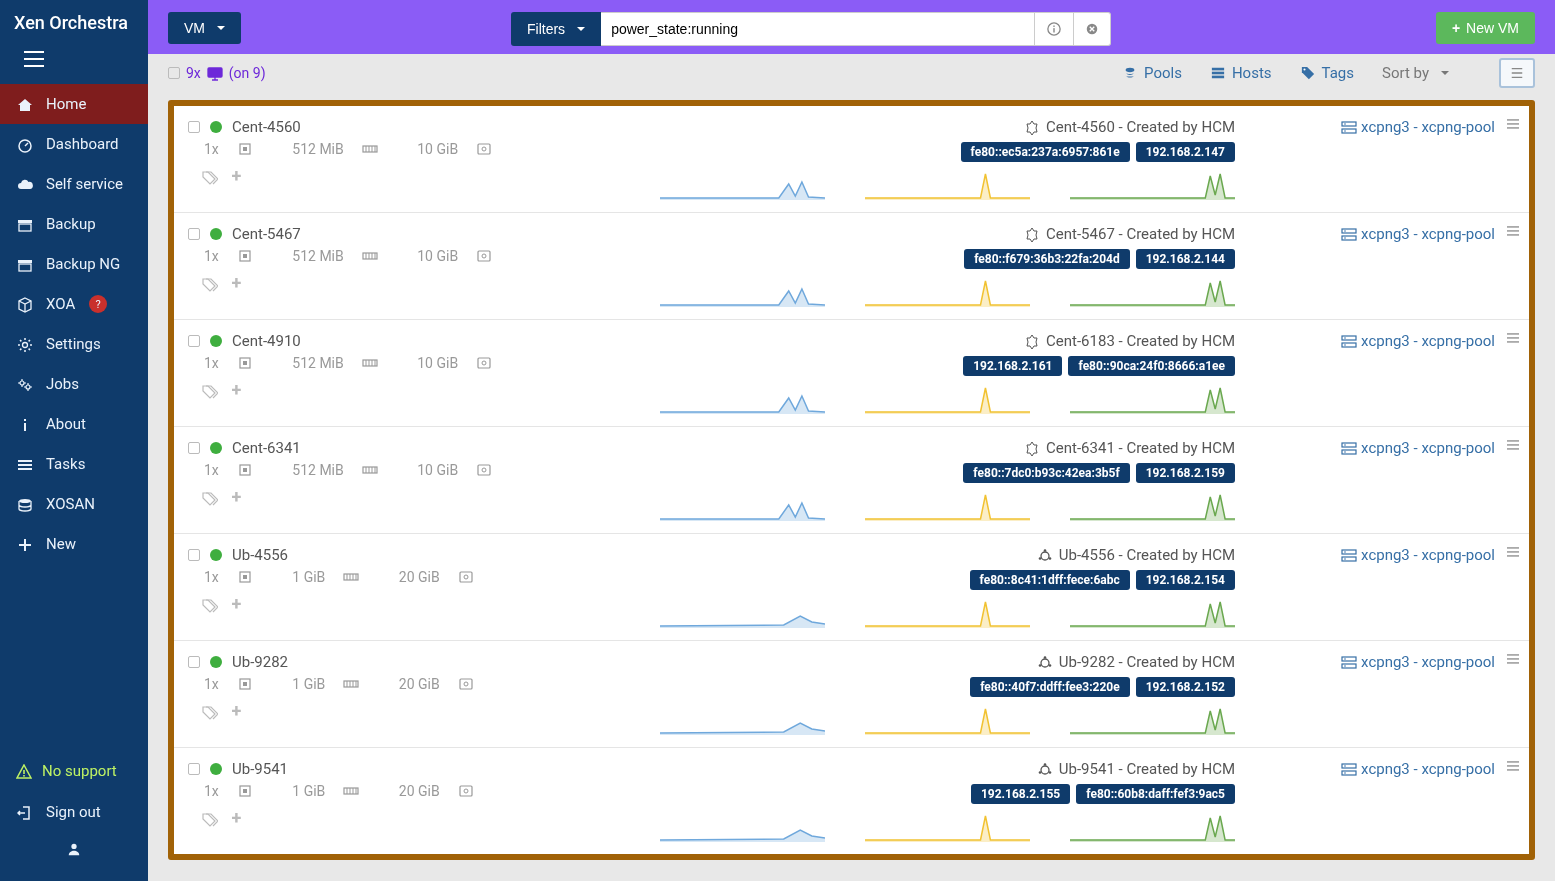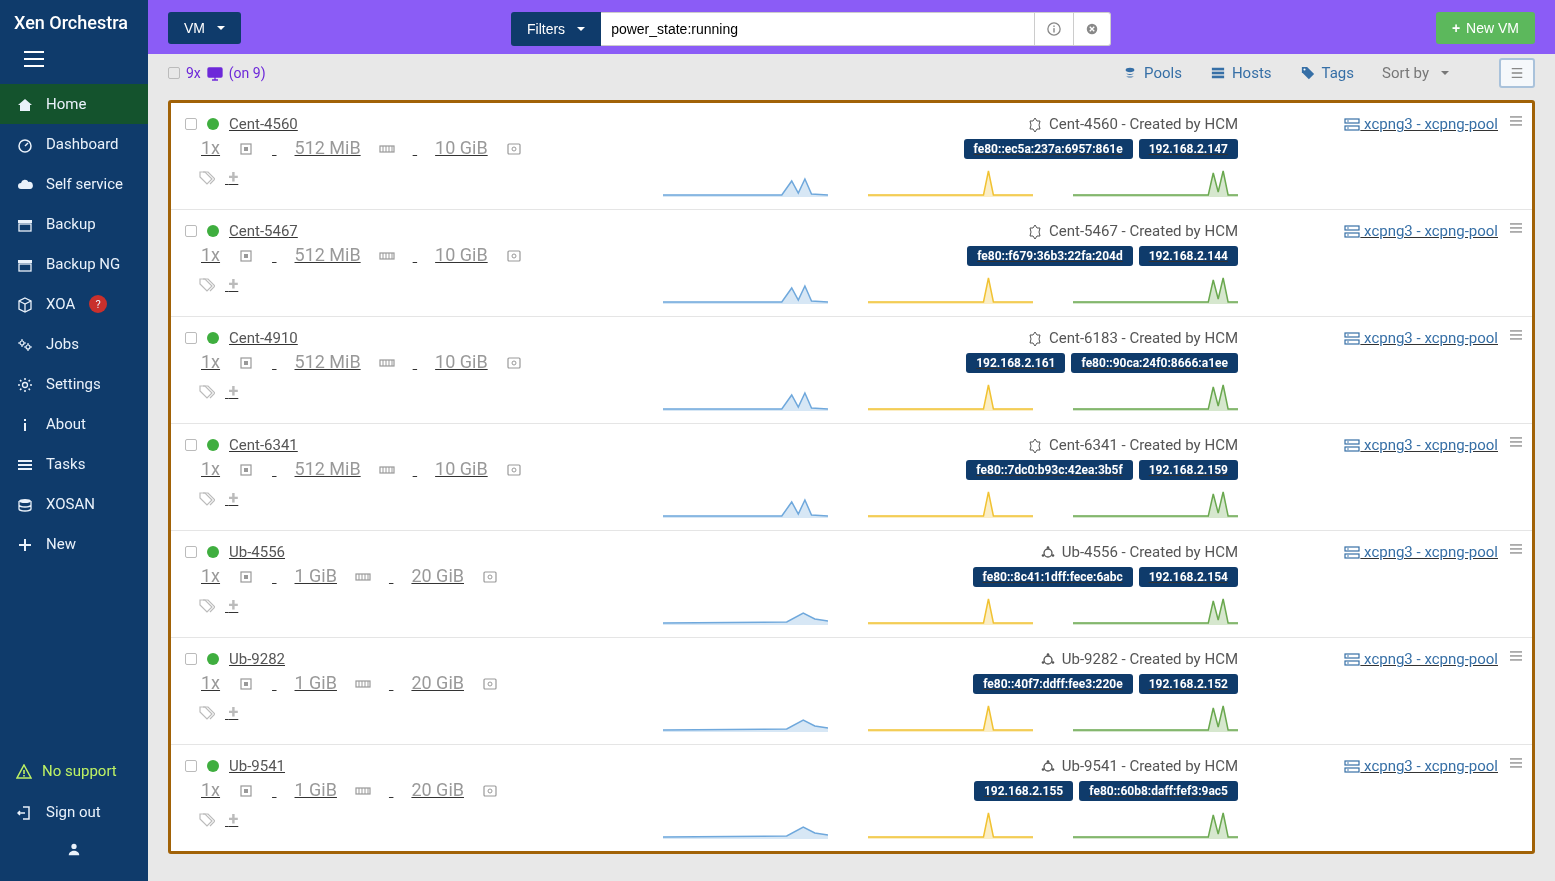--- a/index.html
+++ b/index.html
@@ -6,21 +6,21 @@
 body { font-family: -apple-system, BlinkMacSystemFont, "Segoe UI", Roboto, Arial, sans-serif; font-size: 14px; color: #333; background: #e5e5e5; overflow: hidden; }
 .app { display: flex; width: 1555px; height: 881px; }
 
 
 .sidebar { width: 148px; background: #0f3b6b; color: #fff; display: flex; flex-direction: column; }
 .brand { font-size: 18px; font-weight: 500; padding: 12px 14px; color: #fff; }
 .burger { padding: 6px 14px 14px 24px; }
 .burger svg { fill: #fff; }
 .nav { flex: 1; }
 .nav-item { display: flex; align-items: center; gap: 12px; padding: 11px 16px; color: #eaf2fb; cursor: pointer; font-size: 15px; }
-.nav-item.active { background: #14532d; }
+.nav-item.active { background: #7f1d1d; }
 .nav-item .ico { width: 18px; text-align: center; }
 .nav-item .badge { width: 18px; height: 18px; background: #c9302c; border-radius: 50%; font-size: 11px; display: inline-flex; align-items: center; justify-content: center; margin-left: 2px; }
 .nav-warning { display: flex; align-items: center; gap: 10px; padding: 12px 16px; color: #bef264; font-size: 15px; margin-top: 30px; }
 .nav-bottom { padding-bottom: 12px; }
 .nav-user { text-align: center; padding: 10px 0; color: #eaf2fb; }
 
 
 .main { flex: 1; display: flex; flex-direction: column; background: #e8e8e8; overflow-y: auto; }
 
 
@@ -37,33 +37,33 @@
 
 
 .filterbar { display: flex; align-items: center; padding: 4px 20px 12px 20px; color: #888; }
 .count-section { display: flex; align-items: center; gap: 6px; font-size: 14px; color: #6d28d9; }
 .filter-chips { display: flex; gap: 28px; align-items: center; }
 .chip { color: #366fa6; cursor: pointer; display: inline-flex; gap: 6px; align-items: center; font-size: 15px; }
 .chip.muted { color: #777; }
 .view-toggle { border: 2px solid #a9c2db; background: #f5f8fb; border-radius: 3px; width: 36px; height: 30px; display: flex; align-items: center; justify-content: center; margin-left: 22px; cursor: pointer; color: #888; }
 
 
-.vm-list { background: #fff; margin: 0 20px 20px 20px; border: 3px solid #a16207; border-radius: 3px; text-decoration: underline; }
+.vm-list { background: #fff; margin: 0 20px 20px 20px; border: 6px solid #a16207; border-radius: 3px; }
 .vm-row { display: flex; padding: 12px 14px; border-bottom: 1px solid #e5e5e5; position: relative; }
 .vm-row:last-child { border-bottom: none; }
 
 .col-left { flex: 0 0 380px; }
 .col-mid { flex: 1; text-align: right; }
 .col-right { flex: 0 0 280px; text-align: right; padding-right: 20px; }
 .col-right a { color: #366fa6; text-decoration: none; font-size: 15px; }
 .row-more { position: absolute; right: 8px; top: 10px; color: #aaa; cursor: pointer; }
 
 .vm-title { display: flex; align-items: center; gap: 10px; color: #555; font-size: 15px; }
 .status-dot { width: 12px; height: 12px; border-radius: 50%; background: #3fae3f; display: inline-block; }
-.vm-specs { color: #999; font-size: 18px; padding: 4px 0 0 16px; display: flex; align-items: center; gap: 18px; }
+.vm-specs { color: #999; font-size: 14px; padding: 4px 0 0 16px; display: flex; align-items: center; gap: 18px; }
 .vm-tags { padding: 8px 0 0 14px; color: #bbb; }
 .vm-tags .ico { margin-right: 10px; }
 
 .vm-desc { color: #555; font-size: 15px; display: inline-flex; gap: 6px; align-items: center; justify-content: flex-end; }
 .ip-badges { margin-top: 6px; display: flex; gap: 6px; justify-content: flex-end; }
 .ip-badge { background: #0f3b6b; color: #fff; border-radius: 3px; padding: 3px 10px; font-size: 12px; font-weight: bold; }
 
 .sparks { display: flex; gap: 40px; margin-top: 10px; justify-content: flex-end; align-items: flex-end; }
 .spark { width: 165px; height: 28px; position: relative; }
 .spark svg { display: block; }
@@ -124,32 +124,32 @@
         <div class="nav-item">
           <span class="ico"><svg width="16" height="16" fill="currentColor" viewBox="0 0 16 16">
               <path d="M8 1l6 3v8l-6 3-6-3V4z" fill="none" stroke="currentColor" stroke-width="1.3"></path>
               <path d="M2 4l6 3 6-3M8 7v8" stroke="currentColor" stroke-width="1.3" fill="none"></path>
             </svg></span>
     <span>XOA</span>
     <span class="badge">?</span>
         </div>
         <div class="nav-item">
           <span class="ico"><svg width="16" height="16" fill="currentColor" viewBox="0 0 16 16">
+              <circle cx="8" cy="8" r="2.5" fill="none" stroke="currentColor" stroke-width="1.3"></circle>
+              <path d="M8 1v2M8 13v2M1 8h2M13 8h2M3 3l1.4 1.4M11.6 11.6L13 13M13 3l-1.4 1.4M4.4 11.6L3 13" stroke="currentColor" stroke-width="1.5"></path>
+            </svg></span>
+    <span>Settings</span>
+    </div>
+        <div class="nav-item">
+          <span class="ico"><svg width="16" height="16" fill="currentColor" viewBox="0 0 16 16">
               <circle cx="5" cy="6" r="2" fill="none" stroke="currentColor" stroke-width="1.2"></circle>
               <circle cx="11" cy="10" r="2" fill="none" stroke="currentColor" stroke-width="1.2"></circle>
               <path d="M5 2v2M5 8v2M1 6h2M7 6h2M11 6v2M11 12v2M7 10h2M13 10h2" stroke="currentColor" stroke-width="1.2"></path>
             </svg></span>
     <span>Jobs</span>
-    </div>
-        <div class="nav-item">
-          <span class="ico"><svg width="16" height="16" fill="currentColor" viewBox="0 0 16 16">
-              <circle cx="8" cy="8" r="2.5" fill="none" stroke="currentColor" stroke-width="1.3"></circle>
-              <path d="M8 1v2M8 13v2M1 8h2M13 8h2M3 3l1.4 1.4M11.6 11.6L13 13M13 3l-1.4 1.4M4.4 11.6L3 13" stroke="currentColor" stroke-width="1.5"></path>
-            </svg></span>
-    <span>Settings</span>
     </div>
         <div class="nav-item">
           <span class="ico"><svg width="16" height="16" fill="currentColor" viewBox="0 0 16 16">
               <rect x="7" y="6" width="2" height="8"></rect>
               <rect x="7" y="2" width="2" height="2"></rect>
             </svg></span>
     <span>About</span>
     </div>
         <div class="nav-item">
           <span class="ico"><svg width="16" height="16" fill="currentColor" viewBox="0 0 16 16">

